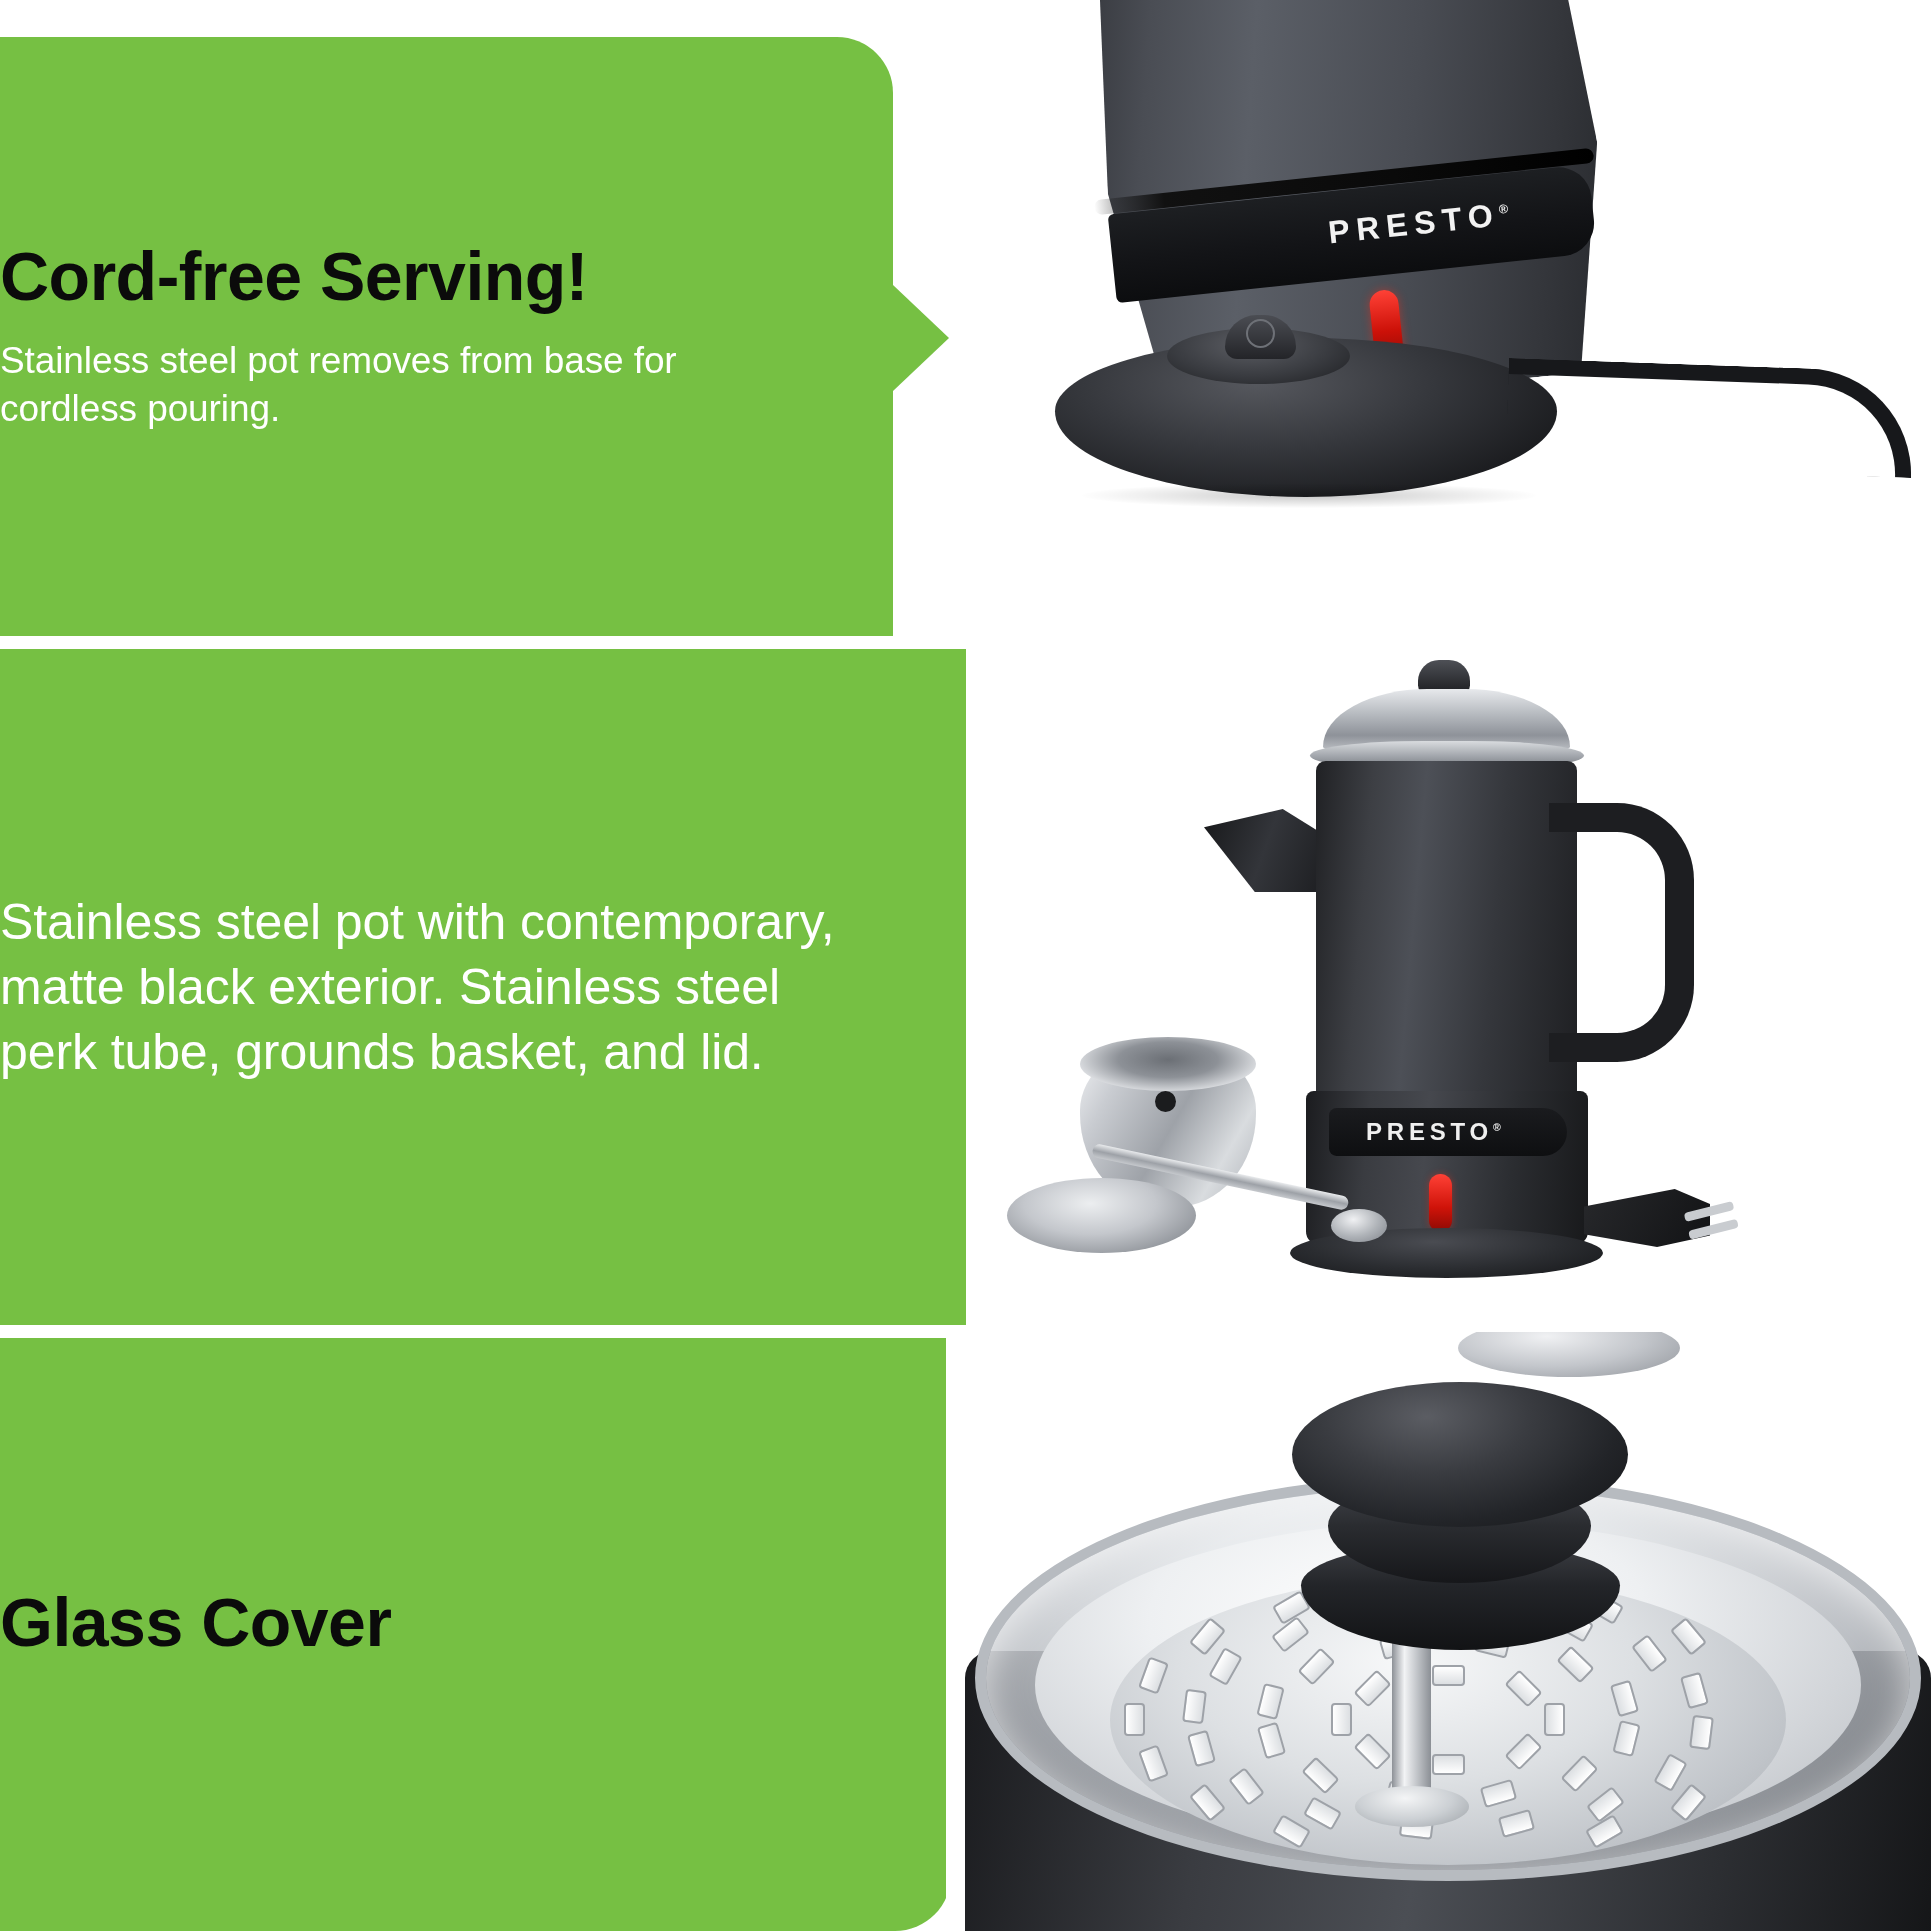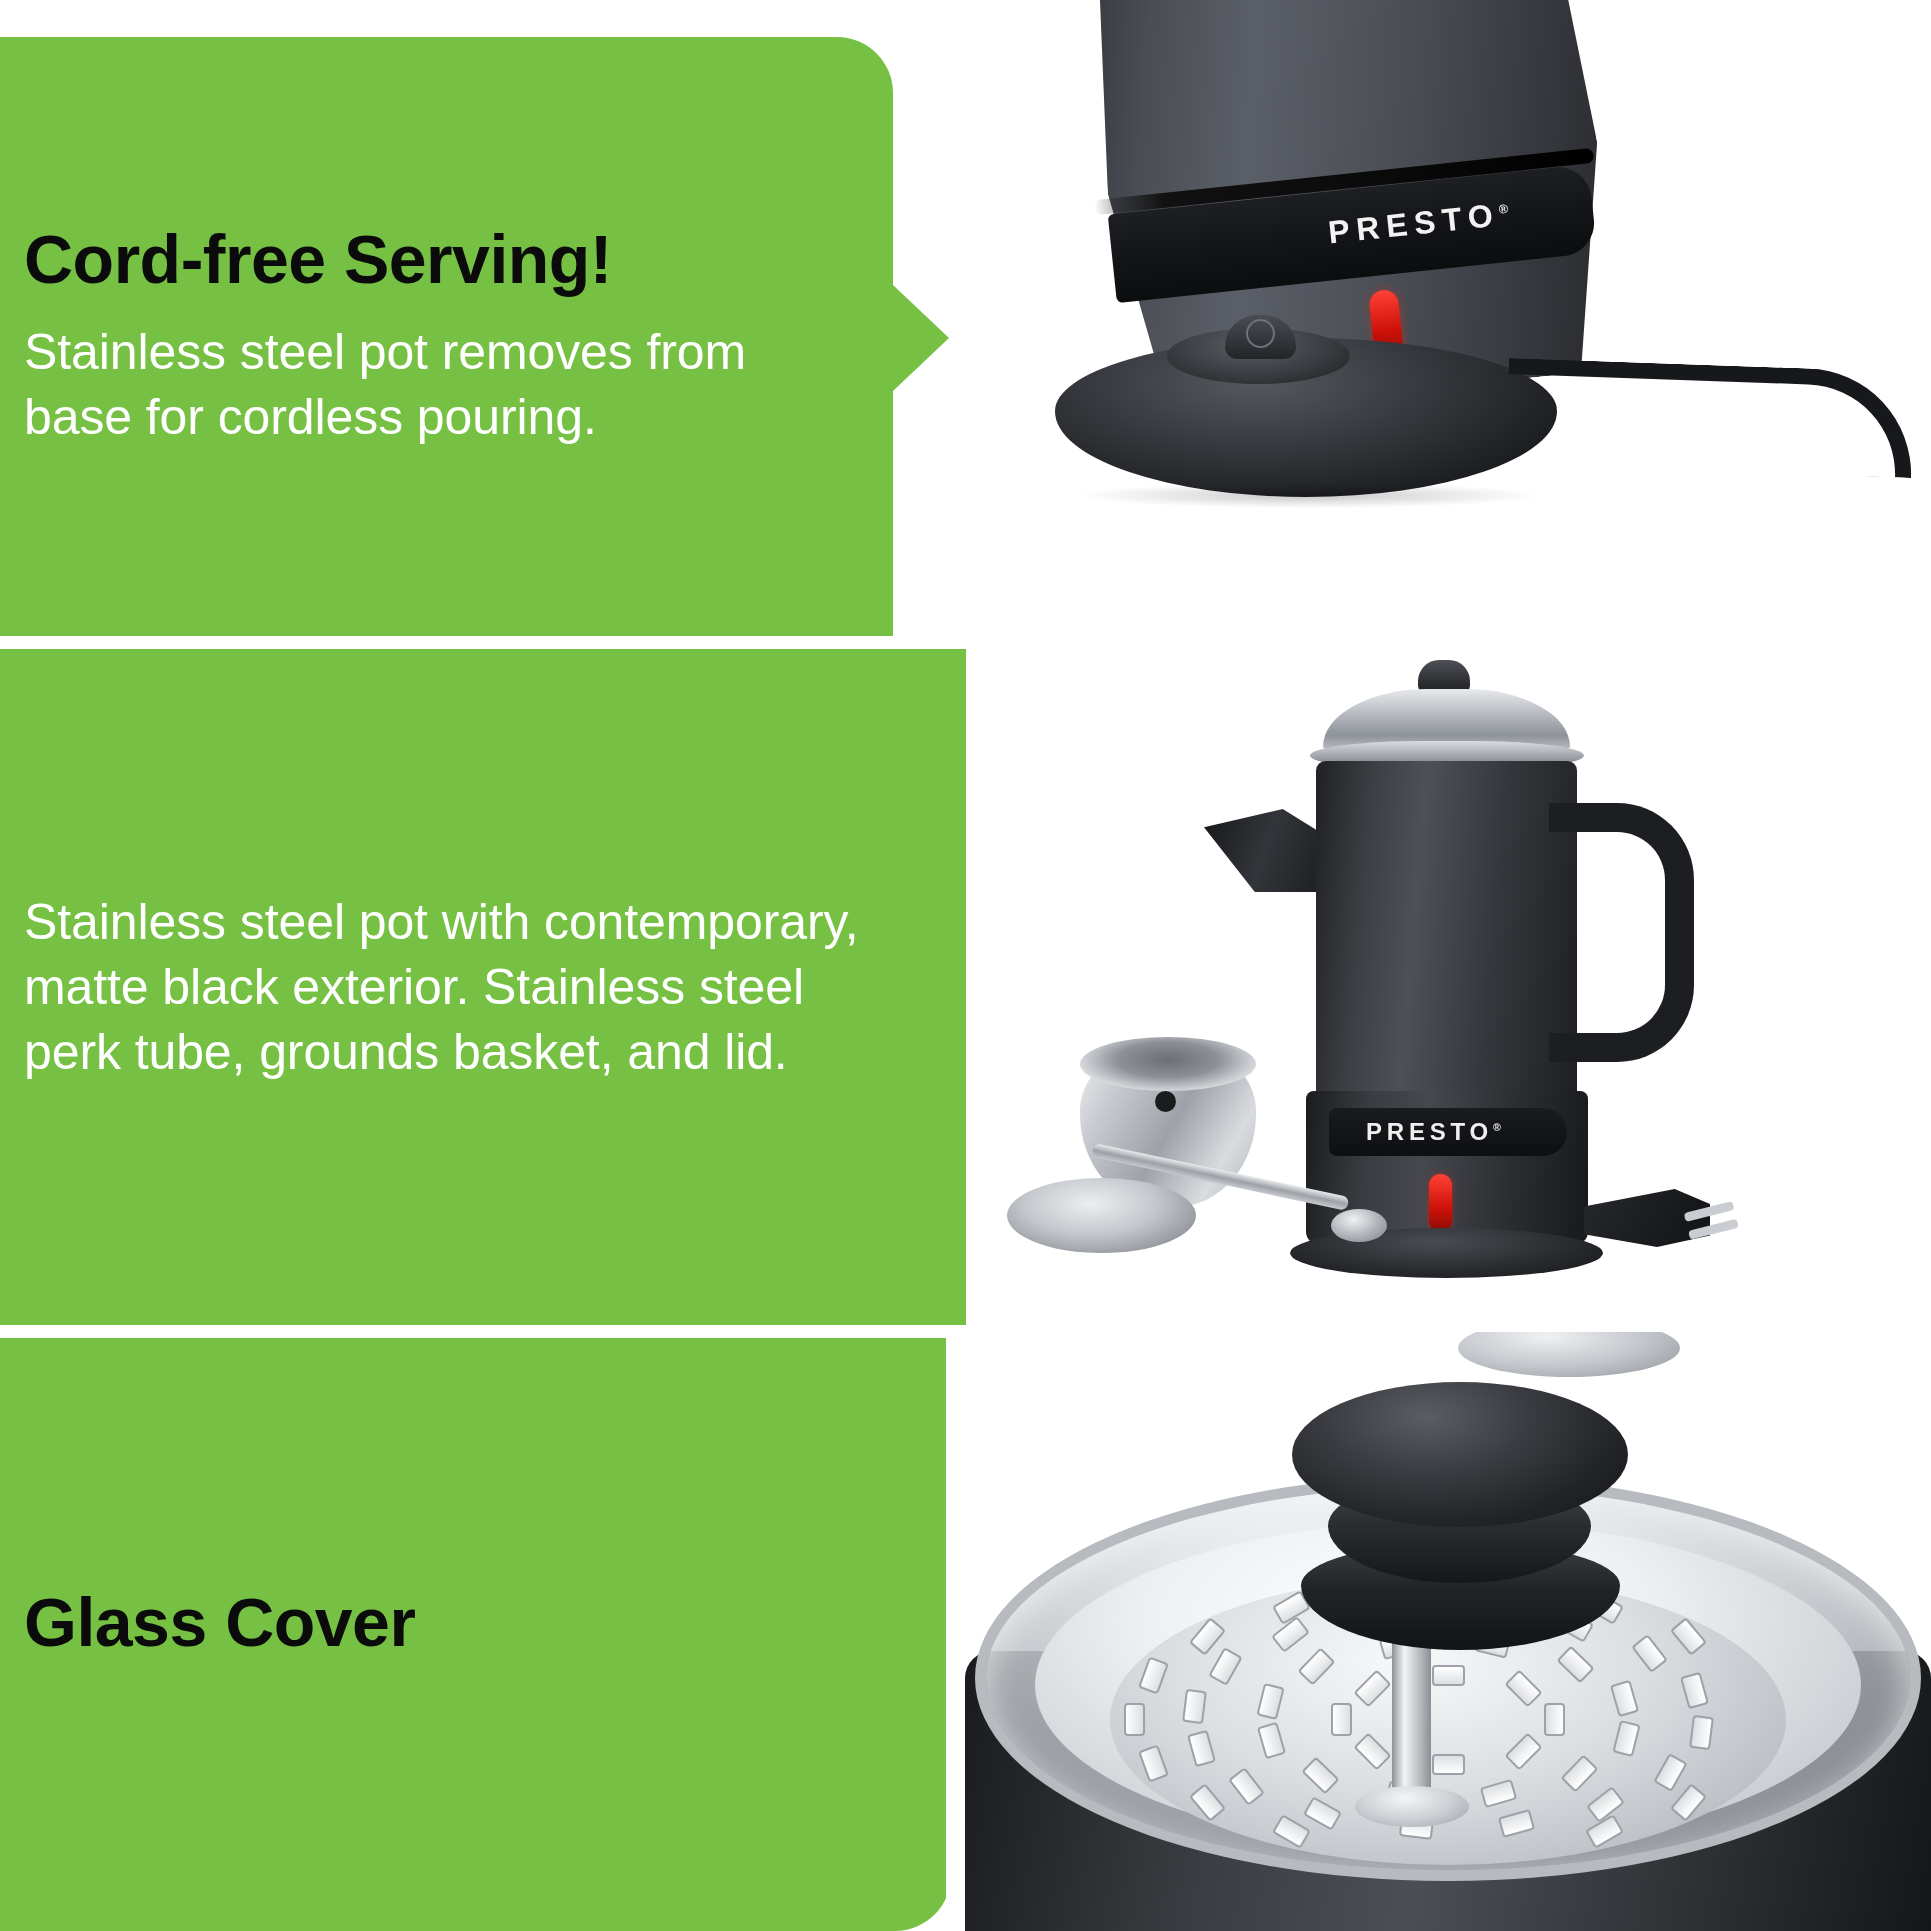--- a/index.html
+++ b/index.html
@@ -20,40 +20,39 @@
   .panel {
     position:absolute;
     left:0;
     background:#76c043;
     display:flex;
     flex-direction:column;
     justify-content:center;
   }
   .panel-inner {
     padding-right:87px;
-    margin-left:24px;
   }
   .panel-title {
     color:#0b0b0b;
     font-weight:700;
     letter-spacing:-0.5px;
     line-height:1.06;
     white-space:nowrap;
   }
   .panel-body {
     color:#ffffff;
     font-weight:400;
     line-height:1.30;
     letter-spacing:-0.1px;
   }
 
   
   #panel-1 { top:37px;   height:599px; width:893px; border-top-right-radius:56px; }
   #panel-1 .panel-title { font-size:68px; margin-bottom:25px; }
-  #panel-1 .panel-body  { font-size:50px; }
+  #panel-1 .panel-body  { font-size:37px; }
 
   #panel-2 { top:649px;  height:676px; width:966px; }
   #panel-2 .panel-title { font-size:68px; margin-bottom:27px; }
   #panel-2 .panel-body  { font-size:50px; }
 
   #panel-3 { top:1338px; height:593px; width:951px; border-bottom-right-radius:56px; }
   #panel-3 .panel-title { font-size:68px; margin-bottom:25px; }
   #panel-3 .panel-body  { font-size:50px; }
 
   

